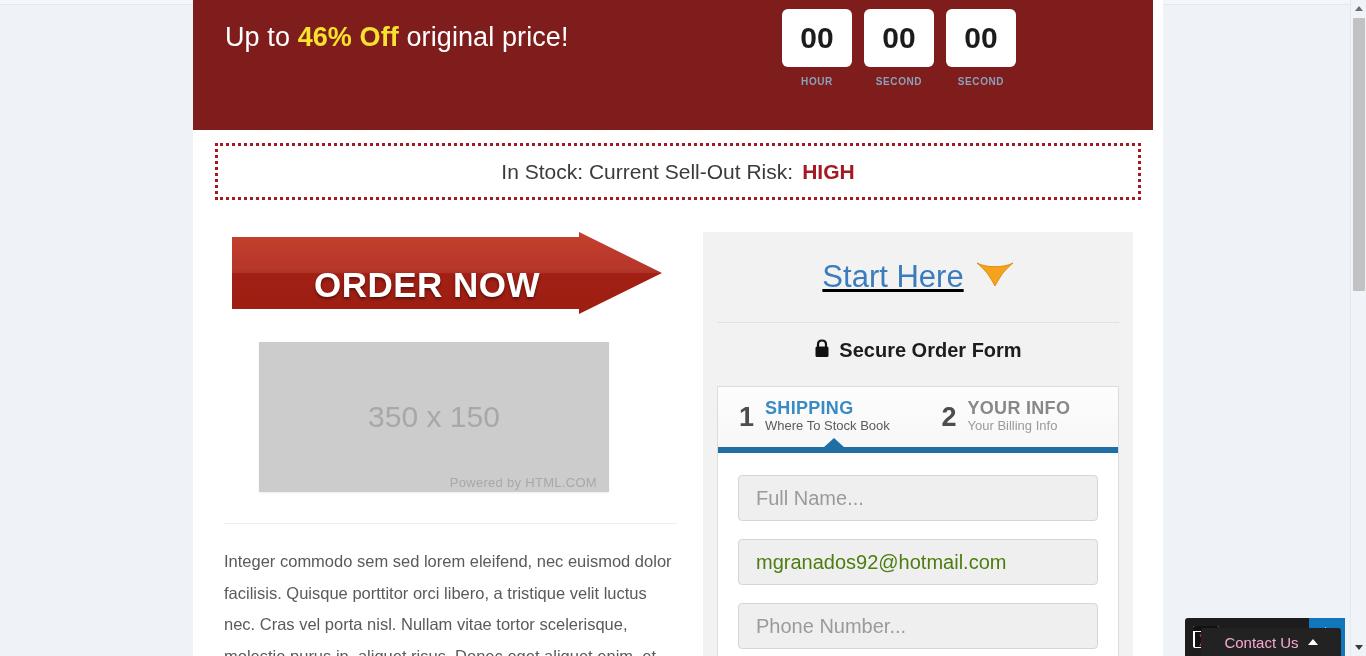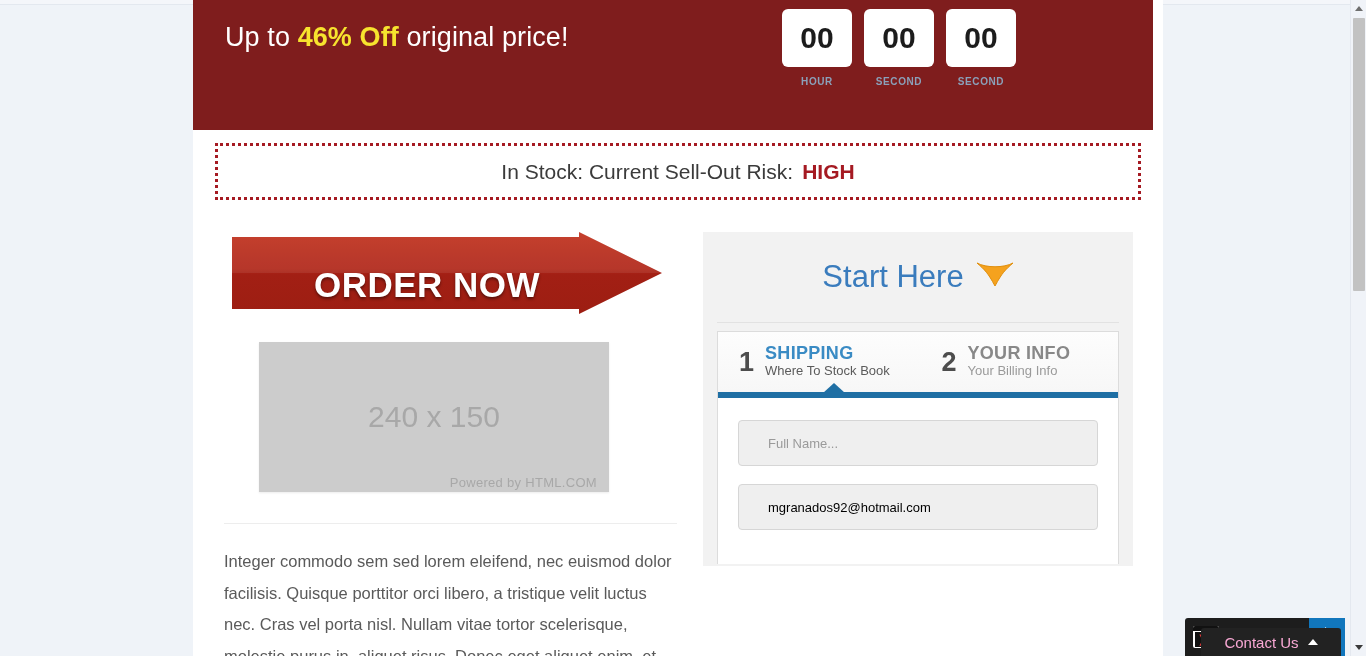--- a/index.html
+++ b/index.html
@@ -219,20 +219,21 @@
     width: 430px;
     box-sizing: border-box;
     padding-bottom: 2px;
   }
   .start-here {
     height: 90px;
     display: flex;
     align-items: center;
     justify-content: center;
     gap: 12px;
+    text-decoration: underline;
   }
   .start-here .sh-text {
     font-size: 31px;
     color: #3a7cbd;
     font-weight: normal;
   }
   .panel-rule {
     height: 1px;
     background: #e2e2e2;
     margin: 0 14px;
@@ -313,23 +314,23 @@
   .fields {
     padding: 22px 20px 16px 20px;
   }
   .field {
     width: 100%;
     height: 46px;
     box-sizing: border-box;
     background: #efefef;
     border: 1px solid #d6d6d6;
     border-radius: 4px;
-    padding: 0 29px;
-    font-size: 13px;
-    color: #000000;
+    padding: 0 17px;
+    font-size: 20px;
+    color: #4d7c0f;
     font-family: "Liberation Sans", sans-serif;
     margin-bottom: 18px;
     display: block;
     outline: none;
   }
   .field::placeholder { color: #9a9a9a; }
 
   
   .made-badge {
     position: absolute;
@@ -506,21 +507,21 @@
               <stop offset="100%" stop-color="#9d1e12"></stop>
             </linearGradient>
           </defs>
           <path d="M0,5 L347,5 L347,0 L430,41 L347,82 L347,77 L0,77 Z" fill="url(#redgrad)"></path>
           <path d="M0,5 L347,5 L347,0 L430,41 L347,41 L0,41 Z" fill="#ffffff" opacity="0.08"></path>
         </svg>
         <span class="label">ORDER NOW</span>
       </button>
 
       <div class="ph-img">
-        <div class="ph-txt">240 x 150</div>
+        <div class="ph-txt">350 x 150</div>
         <div class="ph-credit">Powered by HTML.COM</div>
       </div>
 
       <hr class="divider">
 
       <p class="body-copy">Integer commodo sem sed lorem eleifend, nec euismod dolor facilisis. Quisque porttitor orci libero, a tristique velit luctus nec. Cras vel porta nisl. Nullam vitae tortor scelerisque, molestie purus in, aliquet risus. Donec eget aliquet enim, et volutpat elit.</p>
     </div>
 
     <div class="col-right">
       <div class="panel">
@@ -529,20 +530,29 @@
           <span class="sh-text">Start Here</span>
           <span>
             <svg width="38" height="28" viewBox="0 0 38 28">
               <path d="M1,2 C9,9 12,12 19,25 C26,12 29,9 37,2 C28,7 10,7 1,2 Z" fill="#f5a21e" stroke="#e08e0b" stroke-width="1"></path>
             </svg>
           </span>
         </div>
 
         <div class="panel-rule"></div>
 
+        <div class="secure">
+          <span>
+            <svg width="16" height="19" viewBox="0 0 16 19">
+              <path d="M4,8 L4,5.5 C4,3 5.8,1.5 8,1.5 C10.2,1.5 12,3 12,5.5 L12,8" fill="none" stroke="#111111" stroke-width="2.2"></path>
+              <rect x="1.5" y="7.5" width="13" height="10.5" rx="1.5" fill="#111111"></rect>
+            </svg>
+          </span>
+          <span class="secure-text">Secure Order Form</span>
+        </div>
 
         <div class="form-card">
 
           <div class="steps">
             <div class="step s1 active">
               <span class="step-num">1</span>
               <span>
                 <div class="step-title">SHIPPING</div>
                 <div class="step-sub">Where To Stock Book</div>
               </span>
@@ -554,20 +564,21 @@
                 <div class="step-sub">Your Billing Info</div>
               </span>
             </div>
           </div>
 
           <div class="step-bar"></div>
 
           <div class="fields">
             <input class="field" type="text" placeholder="Full Name..." style="">
             <input class="field" type="text" value="mgranados92@hotmail.com" style="">
+            <input class="field" type="text" placeholder="Phone Number..." style="">
           </div>
 
         </div>
       </div>
     </div>
 
   </div>
 </div>
 
 <div class="made-badge">

